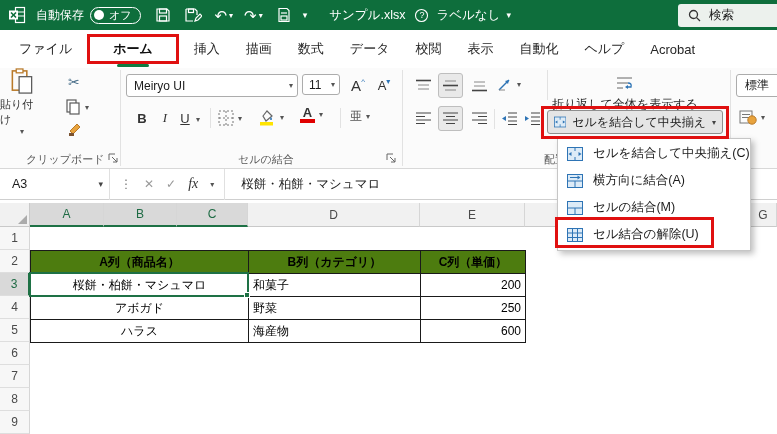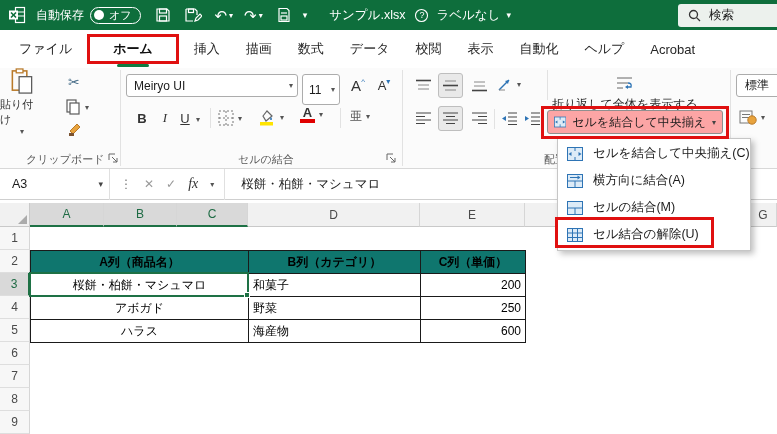--- a/index.html
+++ b/index.html
@@ -33,21 +33,21 @@
   .launcher{ position:absolute; top:85px; width:11px; height:11px; }
   .combo{ position:absolute; background:#fff; border:1px solid #ACACAC; border-radius:3px; display:flex; align-items:center; font-size:12px; color:#1b1b1b; }
   .combo .chev{ margin-left:auto; font-size:8px; color:#555; padding:0 4px; }
   .rbtn{ position:absolute; display:flex; align-items:center; justify-content:center; color:#333; }
   .rbtn.sel{ background:#E9E9E9; border:1px solid #BEBEBE; border-radius:3px; }
   .chev8{ font-size:8px; color:#555; }
   .biu{ font-size:13px; color:#333; }
   .paste{ left:8px; top:4px; width:44px; height:68px; display:flex; flex-direction:column; align-items:center; }
   .paste .lbl{ font-size:11px; color:#333; margin-top:2px; }
   .wrapTextRow{ position:absolute; left:552px; top:8px; display:flex; align-items:center; gap:5px; font-size:12px; color:#262626; white-space:nowrap;flex-direction:column; }
-  .mergeBtn{ position:absolute; left:547px; top:42px; width:176px; height:24px; background:#fca5a5; border:1px solid #8f8f8f; border-radius:3px;
+  .mergeBtn{ position:absolute; left:547px; top:42px; width:176px; height:24px; background:#e5e5e5; border:1px solid #8f8f8f; border-radius:3px;
              display:flex; align-items:center; gap:6px; padding:0 6px; font-size:12px; color:#1b1b1b; white-space:nowrap; }
   .mergeBtn .chev{ margin-left:auto; font-size:8px; color:#444; }
 
   
   .formulabar{ left:0; top:169px; width:777px; height:31px; background:#fff; border-bottom:1px solid #CFCFCF; display:flex; align-items:center; }
   .namebox{ width:110px; height:31px; border-right:1px solid #E0E0E0; display:flex; align-items:center; font-size:12.5px; padding:0 6px 0 12px; }
   .namebox .chev{ margin-left:auto; font-size:9px; color:#444; }
   .fbtns{ display:flex; align-items:center; gap:12px; padding:0 10px; color:#9a9a9a; font-size:12px; }
   .fx{ font-style:italic; font-family:"Liberation Serif", serif; color:#333; font-size:14px; }
   .fvalue{ font-size:12.5px; color:#1b1b1b; padding-left:16px; border-left:1px solid #E0E0E0; height:31px; display:flex; align-items:center; }
@@ -57,21 +57,21 @@
   .colhead{ position:absolute; top:3px; height:24px; background:#F1F1F1; border-right:1px solid #D6D6D6; border-bottom:1px solid #C9C9C9;
             display:flex; align-items:center; justify-content:center; font-size:12px; color:#4a4a4a; }
   .colhead.sel{ background:#D9D9D9; color:#1E6B44; border-bottom:2px solid #1E7145; }
   .rowhead{ position:absolute; left:0; width:30px; height:23px; background:#F7F7F7; border-right:1px solid #D6D6D6; border-bottom:1px solid #DEDEDE;
             display:flex; align-items:center; justify-content:center; font-size:12px; color:#4a4a4a; }
   .rowhead.sel{ background:#D9D9D9; color:#1E6B44; border-right:2px solid #1E7145; }
   .cornercell{ position:absolute; left:0; top:3px; width:30px; height:24px; background:#F1F1F1; border-right:1px solid #C9C9C9; border-bottom:1px solid #C9C9C9; }
   .cornercell .tri{ position:absolute; right:2px; bottom:2px; width:0; height:0; border-bottom:9px solid #ABABAB; border-left:9px solid transparent; }
   .sheet-table{ position:absolute; left:30px; top:50px; border-collapse:collapse; table-layout:fixed; font-size:12px; color:#000; }
   .sheet-table td{ border:1px solid #1a1a1a; height:23px; padding:0 4px; background:#fff; overflow:hidden; white-space:nowrap; }
-  .sheet-table tr.hdr td{ background:#0f766e; font-weight:bold; text-align:center;margin-top:44px; }
+  .sheet-table tr.hdr td{ background:#4d7c0f; font-weight:bold; text-align:center;margin-top:44px; }
   .td-c{ text-align:center; } .td-l{ text-align:left; } .td-r{ text-align:right; }
   .selbox{ position:absolute; left:29px; top:72px; width:220px; height:25px; border:2px solid #1E7145; pointer-events:none; }
   .fillhandle{ position:absolute; right:-3px; bottom:-3px; width:6px; height:6px; background:#1E7145; border:1px solid #fff; }
 
   
   .menu{ position:absolute; left:557px; top:138px; width:194px; height:113px; background:#fff; border:1px solid #C6C6C6;
          box-shadow:3px 3px 6px rgba(0,0,0,.25); z-index:40; padding-top:1px; }
   .menuitem{ height:27px; display:flex; align-items:center; gap:10px; padding-left:9px; font-size:12.5px; color:#1b1b1b; white-space:nowrap; }
 
   
@@ -188,21 +188,21 @@
         <path d="M2 9 L9 2 l3 3 -7 7 z" fill="#E8A33D" stroke="#B97A2A"></path>
         <rect x="1" y="11" width="5" height="3" fill="#7a5230"></rect>
       </svg>
     </div>
     <div class="vsep" style="left:120px;top:2px;height:96px"></div>
 
     <div class="combo" style="left:126px;top:6px;width:172px;height:23px;padding-left:7px">
       <span>Meiryo UI</span>
       <span class="chev">▾</span>
     </div>
-    <div class="combo" style="left:302px;top:6px;width:38px;height:31px;padding-left:6px">
+    <div class="combo" style="left:302px;top:6px;width:38px;height:21px;padding-left:6px">
       <span>11</span>
       <span class="chev">▾</span>
     </div>
     <div class="rbtn" style="left:346px;top:6px;width:24px;height:23px;font-size:15px">
       <span>A</span>
         <span style="font-size:8px;margin-bottom:9px;color:#2E74B5">^</span>
     </div>
     <div class="rbtn" style="left:372px;top:6px;width:24px;height:23px;font-size:13px">
       <span>A</span>
         <span class="chev8" style="margin-bottom:8px;color:#2E74B5">▾</span>

